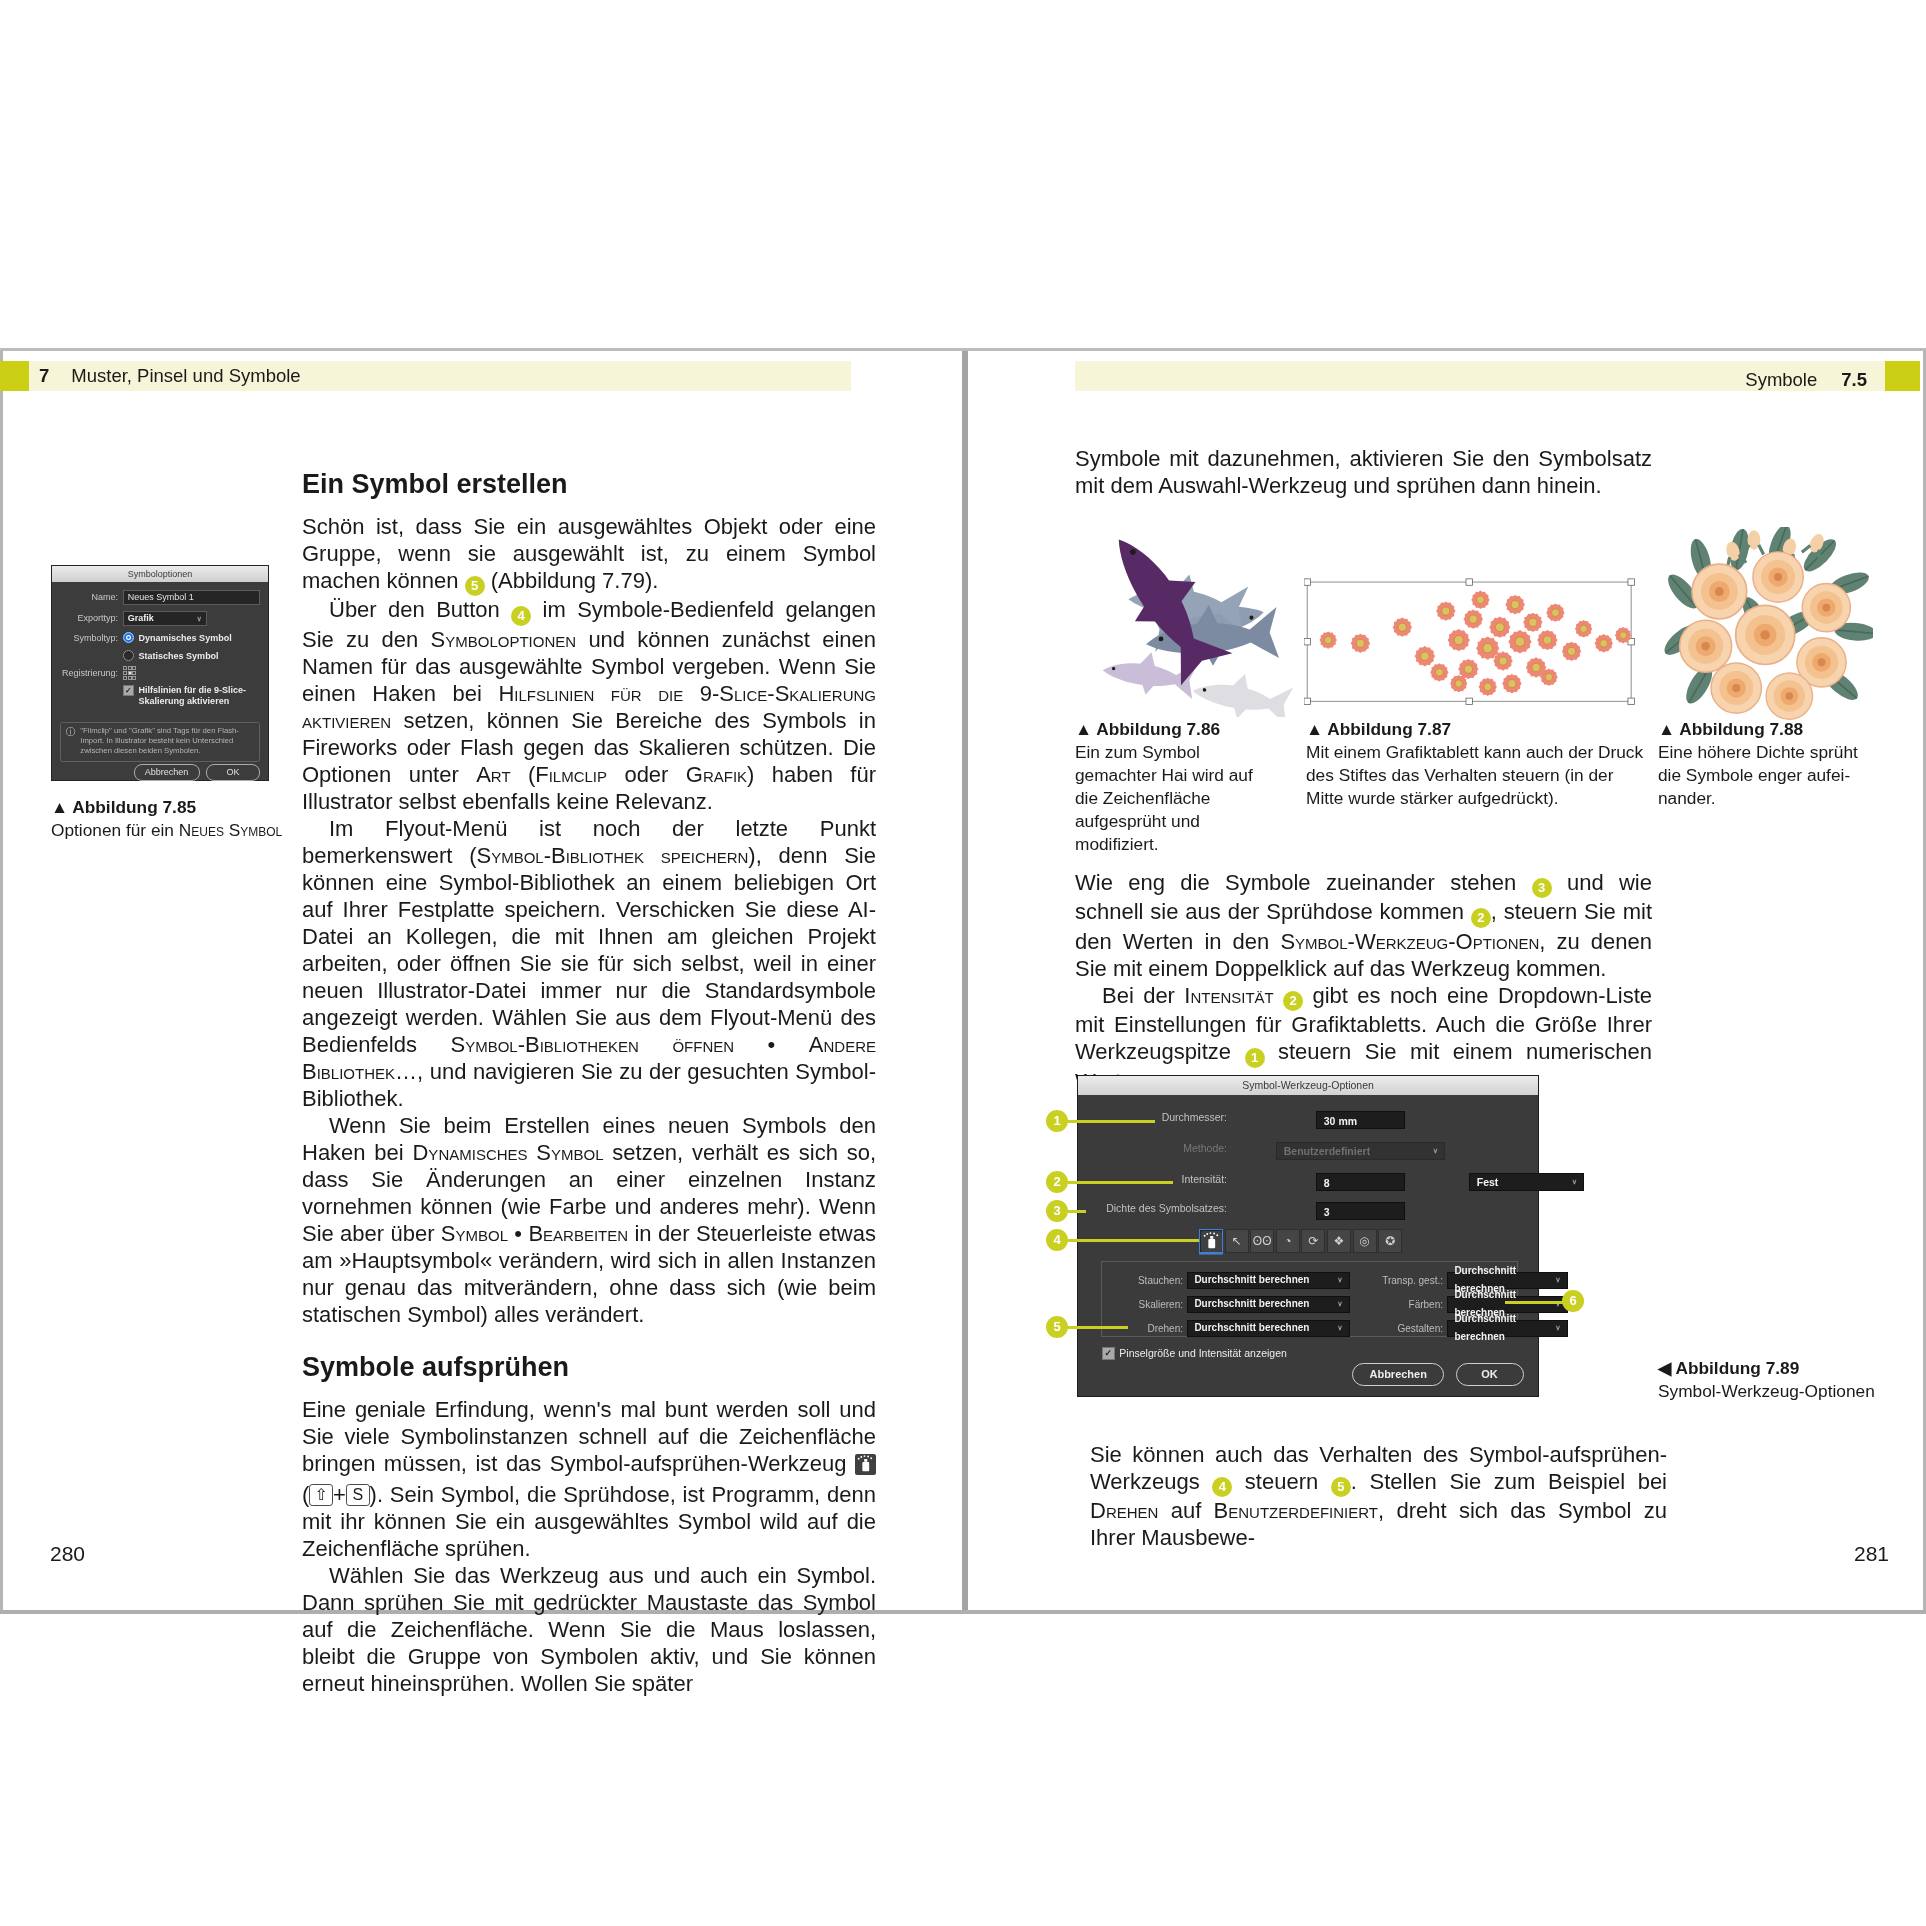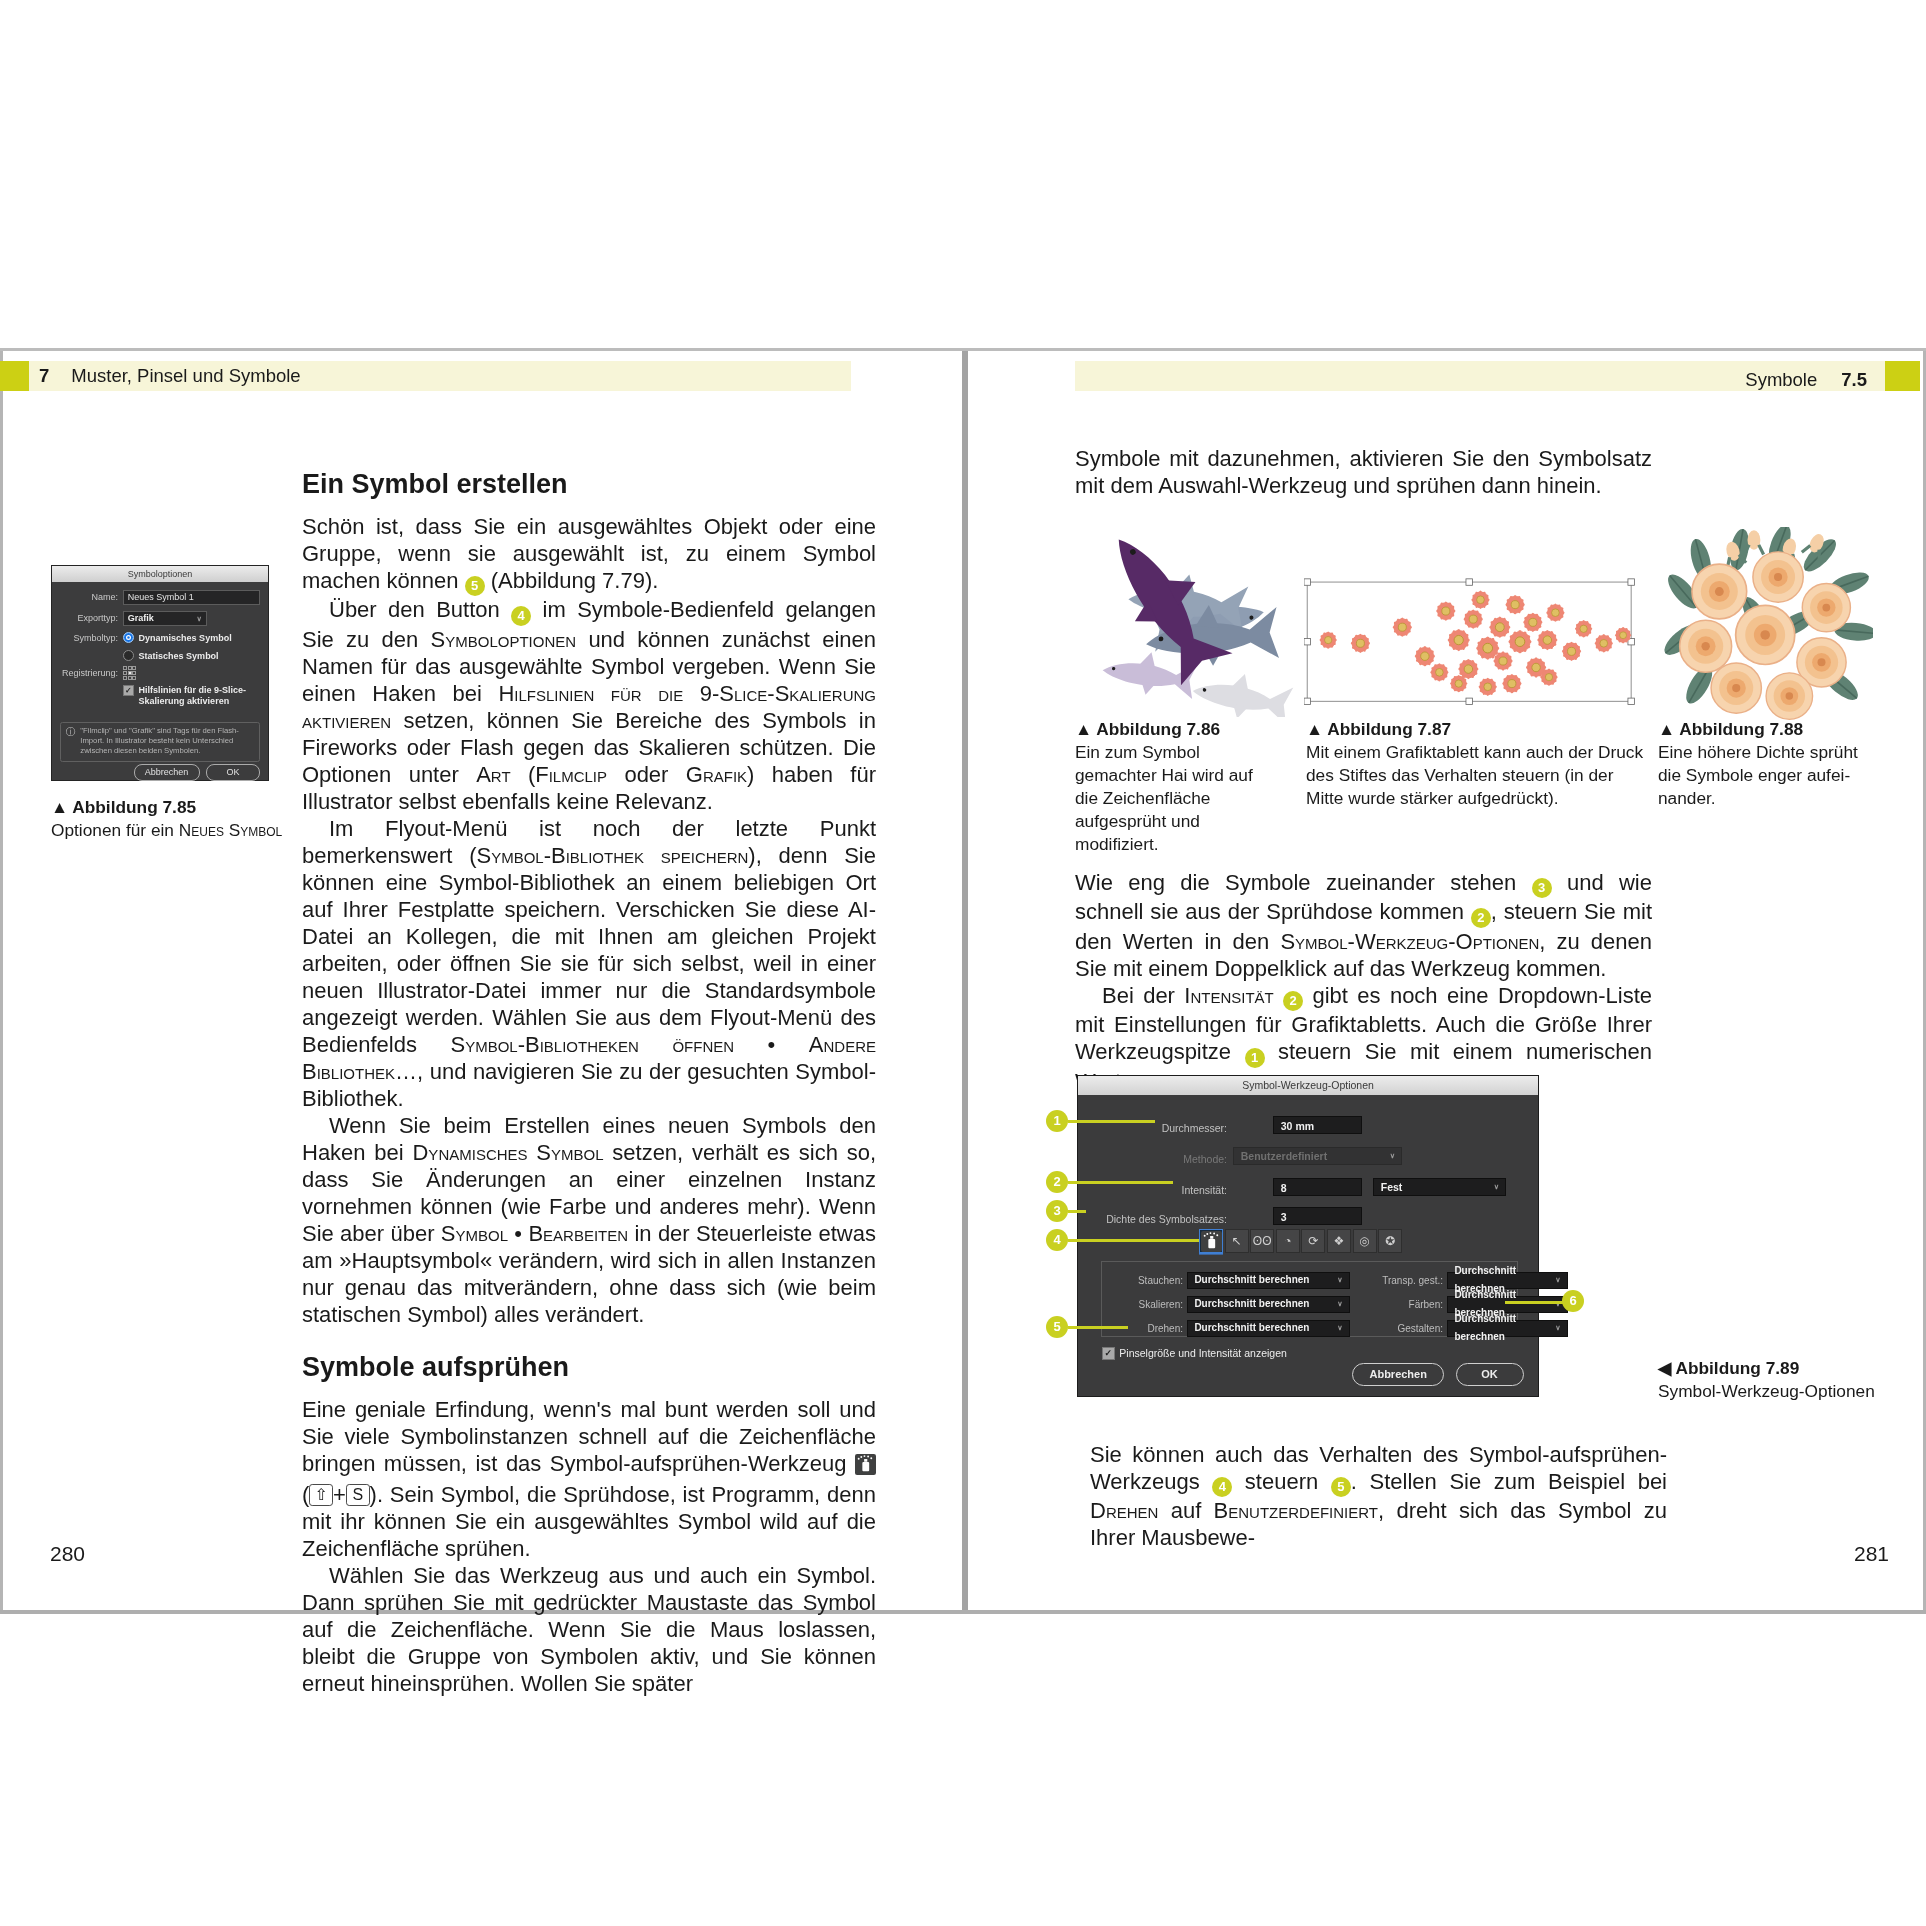--- a/index.html
+++ b/index.html
@@ -62,21 +62,21 @@
   .d1info{position:absolute;left:8px;top:156px;width:200px;height:40px;border:0.8px solid #606060;border-radius:2.4px;
         box-sizing:border-box;padding:3.2px 4.8px 3.2px 19.3px;font-size:7.7px;line-height:10px;color:#b5b5b5;}
   .d1info .ii{position:absolute;left:4.8px;top:4px;font-size:9.7px;color:#bdbdbd;}
   .pill{border:0.8px solid #ababab;border-radius:8px;color:#e0e0e0;text-align:center;font-size:9px;
         height:14.5px;line-height:14.5px;background:transparent;}
   
   .dlg89{position:absolute;left:110px;top:724px;width:462px;height:322px;background:#3b3b3c;
         border:0.8px solid #1c1c1c;box-sizing:border-box;color:#c9c9c9;font-size:10.5px;}
   .dlg89 .tb{height:19.3px;background:linear-gradient(#ececec,#d2d2d2);color:#3a3a3a;text-align:center;
         line-height:19.3px;font-size:10.5px;}
-  .drow{position:absolute;display:flex;align-items:flex-end;height:22.6px;}
+  .drow{position:absolute;display:flex;align-items:flex-start;height:22.6px;gap:43px;}
   .dlab{width:149px;text-align:right;margin-right:6.4px;flex:none;color:#c2c2c2;}
   .dval{background:#1d1d1e;border:0.8px solid #0f0f0f;color:#f2f2f2;font-weight:bold;height:18px;line-height:18px;
         padding:0 6.4px;box-sizing:border-box;margin-left:40px;}
   .dsel{background:#1d1d1e;border:0.8px solid #0f0f0f;color:#f2f2f2;font-weight:bold;height:18px;line-height:18px;
         padding:0 6.4px;box-sizing:border-box;display:flex;justify-content:space-between;align-items:center;}
   .dim .dlab{color:#787878;}
   .dim .dsel{background:#323233;color:#707070;border-color:#2a2a2a;}
   .toolrow{position:absolute;left:121px;top:153px;display:flex;gap:1.6px;}
   .tool{width:24px;height:24px;background:#454546;border:0.8px solid #2e2e2e;display:flex;align-items:center;
         justify-content:center;color:#cfcfcf;font-size:12px;box-sizing:border-box;}
@@ -354,21 +354,21 @@
       <div class="drow dim" style="left:0;top:66px;">
         <span class="dlab">Methode:</span>
         <span class="dsel" style="width:169px;">
           <span>Benutzerdefiniert</span>
           <span class="chev">∨</span>
         </span>
       </div>
       <div class="drow" style="left:0;top:97px;">
         <span class="dlab">Intensität:</span>
         <span class="dval" style="width:89px;">8</span>
-        <span class="dsel" style="width:133px;margin-left:11px;">
+        <span class="dsel" style="width:115px;margin-left:21px;">
           <span>Fest</span>
           <span class="chev">∨</span>
         </span>
       </div>
       <div class="drow" style="left:0;top:126px;">
         <span class="dlab">Dichte des Symbolsatzes:</span>
         <span class="dval" style="width:89px;">3</span>
       </div>
       <div class="toolrow" id="swo-tools">
           <span class="tool sel">

